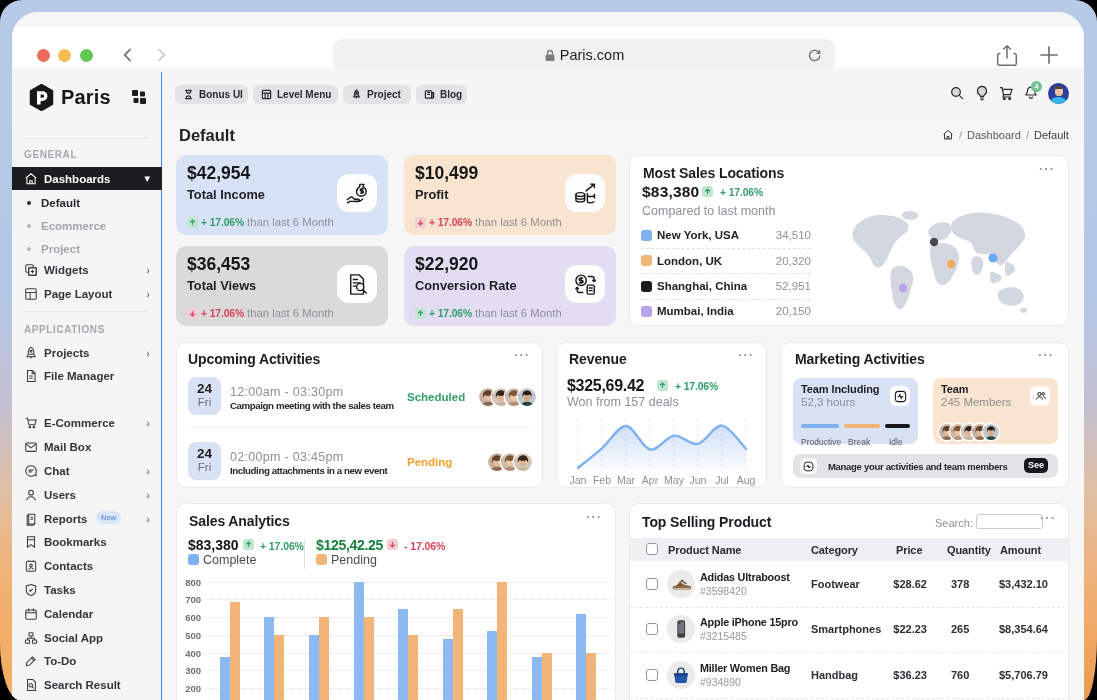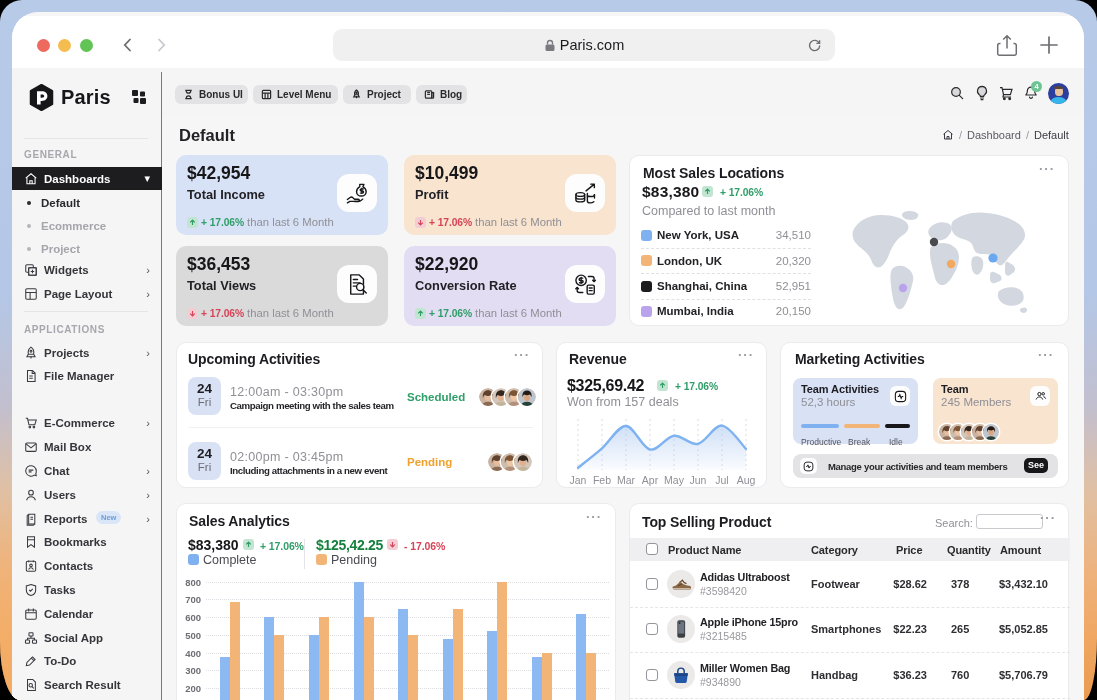--- a/index.html
+++ b/index.html
@@ -6,21 +6,21 @@
 html,body{width:1097px;height:700px;background:#000;overflow:hidden;}
 .screen{position:relative;width:1097px;height:700px;overflow:hidden;
 border-radius:22px 22px 0 0;
 border-bottom-left-radius:20px 58px;border-bottom-right-radius:13px 62px;
 background:linear-gradient(180deg,#b7cae8 0%,#b4c7e6 42%,#c2bfcf 58%,#e0c0a4 70%,#eeb27c 82%,#f0a660 92%,#e89a4f 100%);}
 .screen:before{content:"";position:absolute;left:-60px;bottom:-120px;width:420px;height:330px;
 background:radial-gradient(ellipse at 30% 80%,rgba(247,181,110,.9) 0%,rgba(247,181,110,0) 70%);}
 .window{position:absolute;left:12px;top:12px;width:1072px;height:688px;border-radius:26px 26px 0 0;
 overflow:hidden;background:#f6f6f7;}
 
-.chrome{position:absolute;left:0;top:4px;width:100%;height:56px;background:#fff;border-bottom:1px solid #e4e4e6;}
+.chrome{position:absolute;left:0;top:14px;width:100%;height:56px;background:#fff;border-bottom:1px solid #e4e4e6;}
 .tl{position:absolute;top:22.5px;width:13px;height:13px;border-radius:50%;}
 .tl.r{left:24.5px;background:#ee6a5f;}
 .tl.y{left:46px;background:#f5bd4f;}
 .tl.g{left:67.5px;background:#61c454;}
 .nav-chev{position:absolute;top:20px;width:18px;height:18px;}
 .addr{position:absolute;left:321px;top:13px;width:502px;height:32px;border-radius:9px;background:#f0f0f1;}
 .addr .txt{position:absolute;left:0;right:0;top:8px;text-align:center;font-size:14.5px;color:#1c1c1e;}
 .chrome svg{display:block;}
 .abs{position:absolute;}
 
@@ -604,21 +604,21 @@
               <text x="165" y="73">Jul</text>
               <text x="189" y="73">Aug</text>
        </g>
      </svg>
    </div>
 
    <div class="card" style="left:768px;top:274px;width:289px;height:146px">
      <div class="ctitle" style="left:14px;top:8px">Marketing Activities</div>
      <div class="dots" style="right:14px;top:4px">···</div>
      <div class="mbox" style="left:12px;top:35px;background:#d9e2f5">
-       <div class="mt">Team Activities</div>
+       <div class="mt">Team Including</div>
             <div class="ms">52,3 hours</div>
        <div class="micon">
               <svg width="13" height="13" viewBox="0 0 24 24" fill="none" stroke="#17171a" stroke-width="2">
                 <rect x="2.5" y="2.5" width="19" height="19" rx="6"></rect>
                 <path d="M7 12h2.2l1.6-3.5 2.4 7 1.6-3.5H17"></path>
               </svg>
             </div>
        <div class="seg" style="left:8px;width:38px;background:#7fb1f0"></div>
        <div class="seg" style="left:51px;width:36px;background:#f2b577"></div>
        <div class="seg" style="left:92px;width:25px;background:#17171a"></div>
@@ -754,21 +754,21 @@
               <rect x="8" y="2.5" width="8.5" height="19" rx="2" fill="#3b3f46"></rect>
               <rect x="9" y="4" width="6.5" height="13" fill="#6e757e"></rect>
               <circle cx="10.5" cy="5.5" r="1" fill="#22252a"></circle>
             </svg>
           </div>
      <div class="rname" style="left:70px;top:112px">Apple iPhone 15pro</div>
      <div class="rid" style="left:70px;top:126px">#3215485</div>
      <div class="rtd" style="left:181px;top:119px">Smartphones</div>
      <div class="rtd" style="left:250px;top:119px;width:47px;text-align:right">$22.23</div>
      <div class="rtd" style="left:321px;top:119px">265</div>
-     <div class="rtd" style="left:369px;top:119px">$5,052.85</div>
+     <div class="rtd" style="left:369px;top:119px">$8,354.64</div>
      <div class="rsep" style="top:102.5px"></div>
      <span class="cb" style="left:16px;top:165px"></span>
      <div class="pimg" style="left:37px;top:157px">
             <svg width="22" height="22" viewBox="0 0 24 24">
               <path d="M4.5 10h15l-1.2 9a2 2 0 0 1-2 1.7H7.7a2 2 0 0 1-2-1.7Z" fill="#2457a8"></path>
               <path d="M8.5 10V8a3.5 3.5 0 0 1 7 0v2" fill="none" stroke="#1c4487" stroke-width="1.6"></path>
               <path d="M4.5 10h15l-.4 3H4.9Z" fill="#1c4487"></path>
             </svg>
           </div>
      <div class="rname" style="left:70px;top:158px">Miller Women Bag</div>

